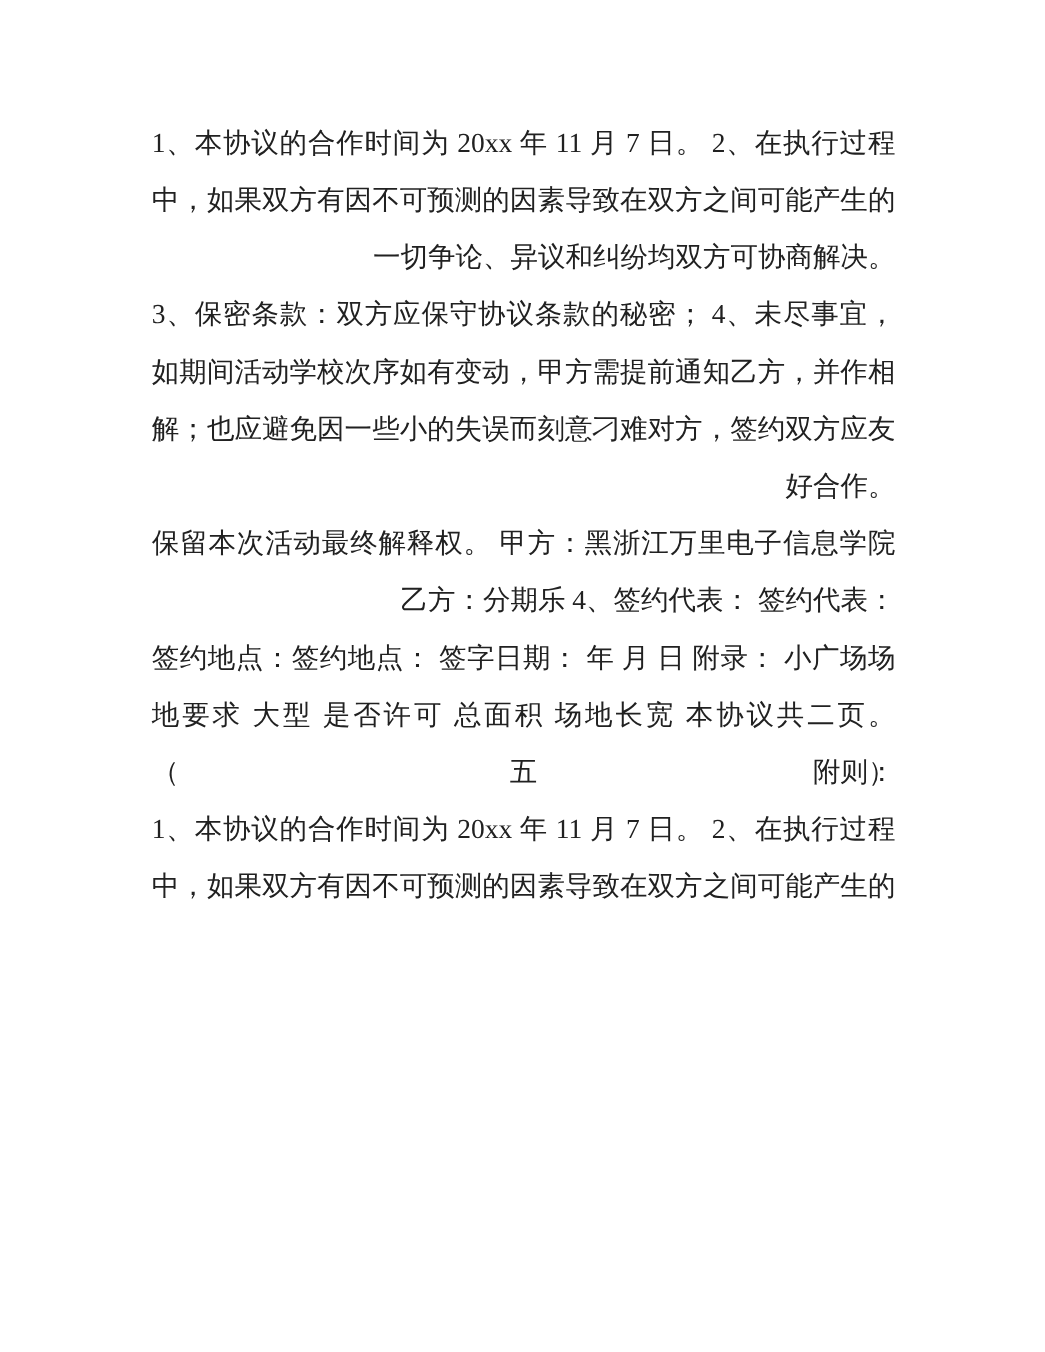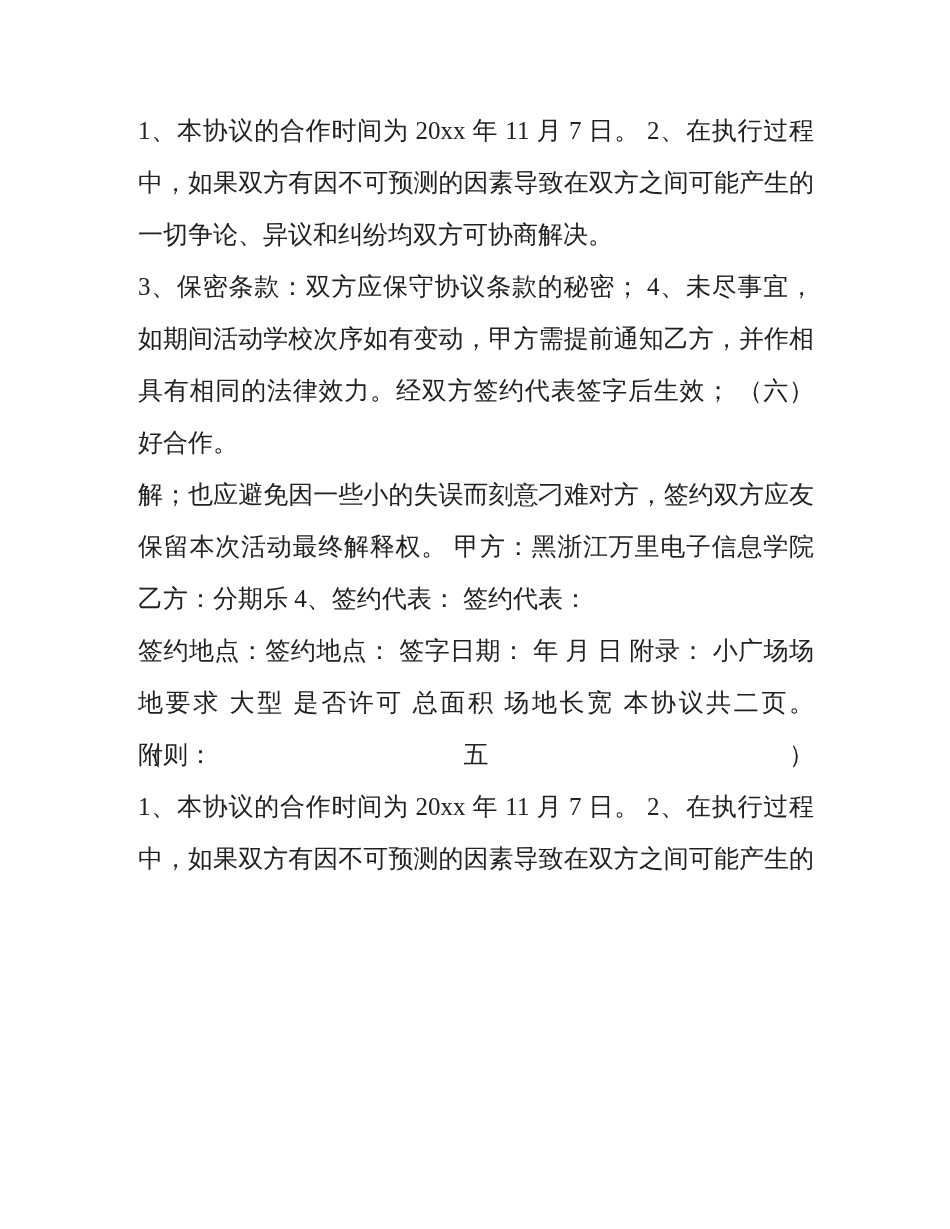--- a/index.html
+++ b/index.html
@@ -24,42 +24,41 @@
     left: 138px;
     top: 105px;
     width: 676px;
   }
   .line {
     height: 52px;
     line-height: 52px;
     font-size: 25px;
     color: #212121;
     white-space: nowrap;
-    text-align: left;
+    text-align: right;
   }
   
   .line.j {
     white-space: normal;
     text-align: justify;
     text-align-last: justify;
   }
 </style>
 </head>
 <body>
 
 <div class="page">
   <div class="textblock">
     <div class="line j">1、本协议的合作时间为 20xx 年 11 月 7 日。 2、在执行过程</div>
     <div class="line j">中，如果双方有因不可预测的因素导致在双方之间可能产生的</div>
     <div class="line">一切争论、异议和纠纷均双方可协商解决。</div>
     <div class="line j">3、保密条款：双方应保守协议条款的秘密； 4、未尽事宜，</div>
     <div class="line j">如期间活动学校次序如有变动，甲方需提前通知乙方，并作相</div>
-    <div class="line j">具有相同的法律效力。经双方签约代表签字后生效； （六）</div>
+    <div class="line j">解；也应避免因一些小的失误而刻意刁难对方，签约双方应友</div>
     <div class="line">好合作。</div>
-    <div class="line j">解；也应避免因一些小的失误而刻意刁难对方，签约双方应友</div>
     <div class="line j">保留本次活动最终解释权。 甲方：黑浙江万里电子信息学院</div>
     <div class="line">乙方：分期乐 4、签约代表： 签约代表：</div>
     <div class="line j">签约地点：签约地点： 签字日期： 年 月 日 附录： 小广场场</div>
     <div class="line j">地要求 大型 是否许可 总面积 场地长宽 本协议共二页。 （五）</div>
     <div class="line">附则：</div>
     <div class="line j">1、本协议的合作时间为 20xx 年 11 月 7 日。 2、在执行过程</div>
     <div class="line j">中，如果双方有因不可预测的因素导致在双方之间可能产生的</div>
   </div>
 </div>
 

